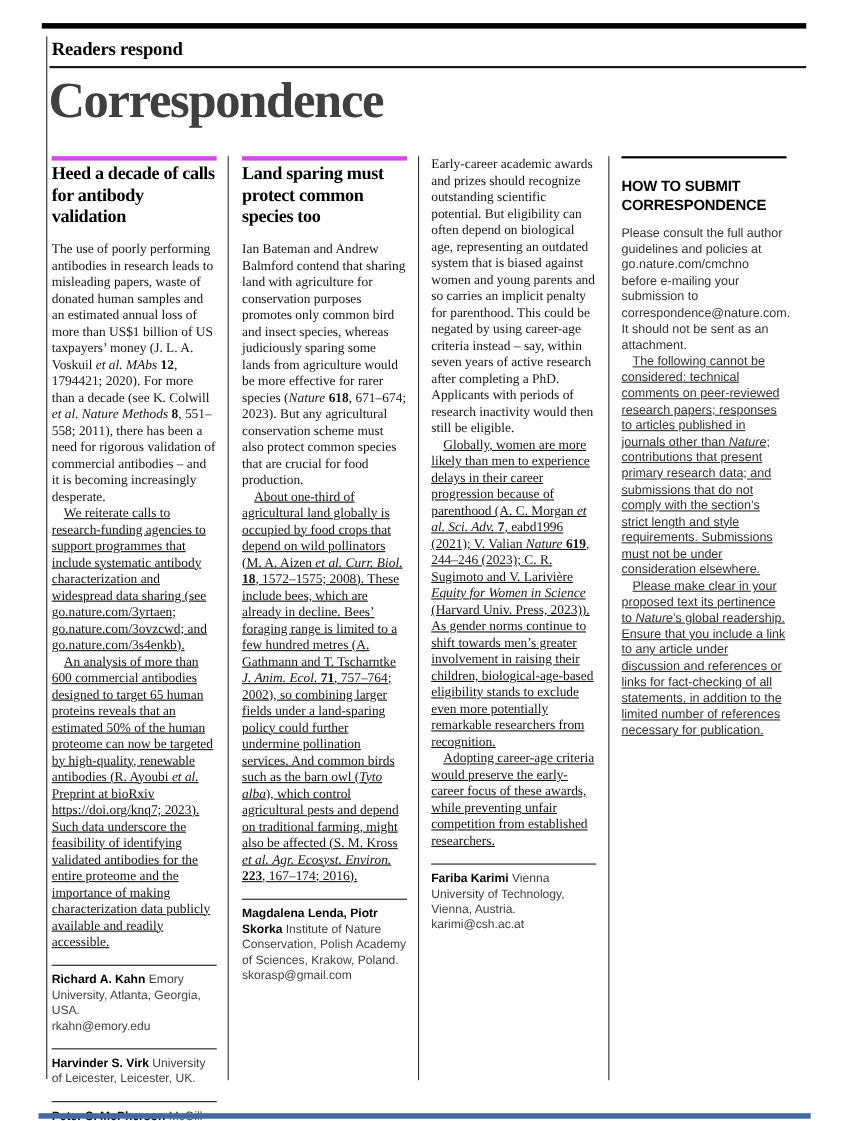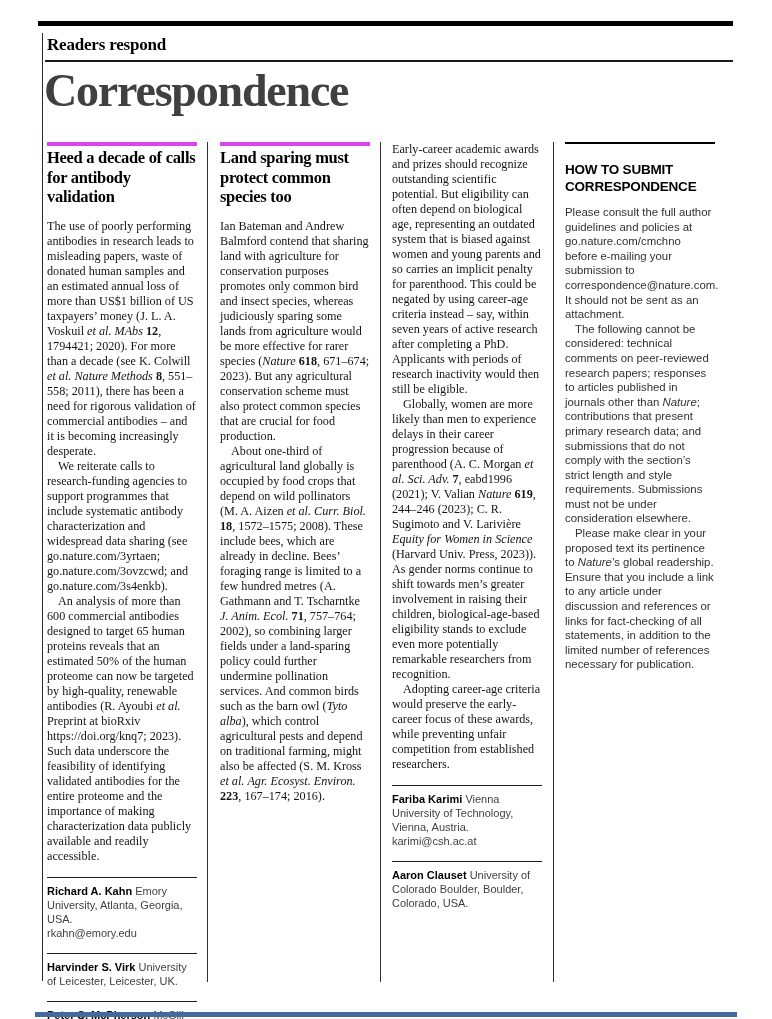--- a/index.html
+++ b/index.html
@@ -18,21 +18,21 @@
     position:absolute; left:44px; top:66px; margin:0;
     font:900 46px/50px "Liberation Serif", serif; color:#404040; letter-spacing:-1.2px;
   }
   .col { position:absolute; top:142px; width:150px; }
   .divider { position:absolute; top:142px; width:1px; height:840px; background:#2f2f2f; }
   .art-title {
     margin:0 0 12px; border-top:4px solid #d946ef; padding-top:2px;
     font:700 16.5px/19.5px "Liberation Serif", serif; letter-spacing:-0.3px; color:#000;
   }
   .col p.body { margin:0; font:400 12.2px/15px "Liberation Serif", serif; color:#141414; }
-  .col p.body.ind { text-indent:11px; }
+  .col p.body.ind { text-indent:11px;text-decoration:underline; }
   .sig { margin-top:13px; border-top:1px solid #1c1c1c; padding-top:6px; }
   .sig p { margin:0; font:400 11px/14px "Liberation Sans", sans-serif; color:#3f3f3f; }
   .sig b { color:#000; font-weight:700; }
   .sidebar .sb-title {
     margin:0 0 10px; border-top:2px solid #000; padding-top:18px;
     font:700 13.5px/16.5px "Liberation Sans", sans-serif; color:#000; letter-spacing:-0.2px;
   }
   .sidebar p.body { margin:0; font:400 11.4px/14.6px "Liberation Sans", sans-serif; color:#303030; }
   .sidebar p.body.ind { text-indent:10px; }
   .footer {
@@ -70,34 +70,35 @@
     <p><b>Peter S. McPherson</b> <span>McGill University, Montreal, Canada.</span></p>
   </div>
 </section>
 
 <div class="divider" style="left:207px"></div>
 
 <section class="col" style="left:220px">
   <h2 class="art-title">Land sparing must protect common species too</h2>
   <p class="body">Ian Bateman and Andrew Balmford contend that sharing land with agriculture for conservation purposes promotes only common bird and insect species, whereas judiciously sparing some lands from agriculture would be more effective for rarer species (<i>Nature</i> <b>618</b>, 671–674; 2023). But any agricultural conservation scheme must also protect common species that are crucial for food production.</p>
   <p class="body ind">About one-third of agricultural land globally is occupied by food crops that depend on wild pollinators (M. A. Aizen <i>et al.</i> <i>Curr. Biol.</i> <b>18</b>, 1572–1575; 2008). These include bees, which are already in decline. Bees’ foraging range is limited to a few hundred metres (A. Gathmann and T. Tscharntke <i>J. Anim. Ecol.</i> <b>71</b>, 757–764; 2002), so combining larger fields under a land-sparing policy could further undermine pollination services. And common birds such as the barn owl (<i>Tyto alba</i>), which control agricultural pests and depend on traditional farming, might also be affected (S. M. Kross <i>et al.</i> <i>Agr. Ecosyst. Environ.</i> <b>223</b>, 167–174; 2016).</p>
+  <div class="sig">
+    <p><b>Magdalena Lenda, Piotr Skorka</b> <span>Institute of Nature Conservation, Polish Academy of Sciences, Krakow, Poland.</span></p>
+    <p>skorasp@gmail.com</p>
+  </div>
 </section>
 
 <div class="divider" style="left:380px"></div>
 
 <section class="col" style="left:392px">
   <p class="body">Early-career academic awards and prizes should recognize outstanding scientific potential. But eligibility can often depend on biological age, representing an outdated system that is biased against women and young parents and so carries an implicit penalty for parenthood. This could be negated by using career-age criteria instead – say, within seven years of active research after completing a PhD. Applicants with periods of research inactivity would then still be eligible.</p>
   <p class="body ind">Globally, women are more likely than men to experience delays in their career progression because of parenthood (A. C. Morgan <i>et al.</i> <i>Sci. Adv.</i> <b>7</b>, eabd1996 (2021); V. Valian <i>Nature</i> <b>619</b>, 244–246 (2023); C. R. Sugimoto and V. Larivière <i>Equity for Women in Science</i> (Harvard Univ. Press, 2023)). As gender norms continue to shift towards men’s greater involvement in raising their children, biological-age-based eligibility stands to exclude even more potentially remarkable researchers from recognition.</p>
   <p class="body ind">Adopting career-age criteria would preserve the early-career focus of these awards, while preventing unfair competition from established researchers.</p>
   <div class="sig">
     <p><b>Fariba Karimi</b> <span>Vienna University of Technology, Vienna, Austria.</span></p>
     <p>karimi@csh.ac.at</p>
-  </div>
-  <div class="sig">
-    <p><b>Aaron Clauset</b> <span>University of Colorado Boulder, Boulder, Colorado, USA.</span></p>
   </div>
 </section>
 
 <div class="divider" style="left:553px"></div>
 
 <aside class="col sidebar" style="left:565px">
   <h2 class="sb-title">HOW TO SUBMIT CORRESPONDENCE</h2>
   <p class="body">Please consult the full author guidelines and policies at go.nature.com/cmchno before e-mailing your submission to correspondence@nature.com. It should not be sent as an attachment.</p>
   <p class="body ind">The following cannot be considered: technical comments on peer-reviewed research papers; responses to articles published in journals other than <i>Nature</i>; contributions that present primary research data; and submissions that do not comply with the section’s strict length and style requirements. Submissions must not be under consideration elsewhere.</p>
   <p class="body ind">Please make clear in your proposed text its pertinence to <i>Nature</i>’s global readership. Ensure that you include a link to any article under discussion and references or links for fact-checking of all statements, in addition to the limited number of references necessary for publication.</p>

